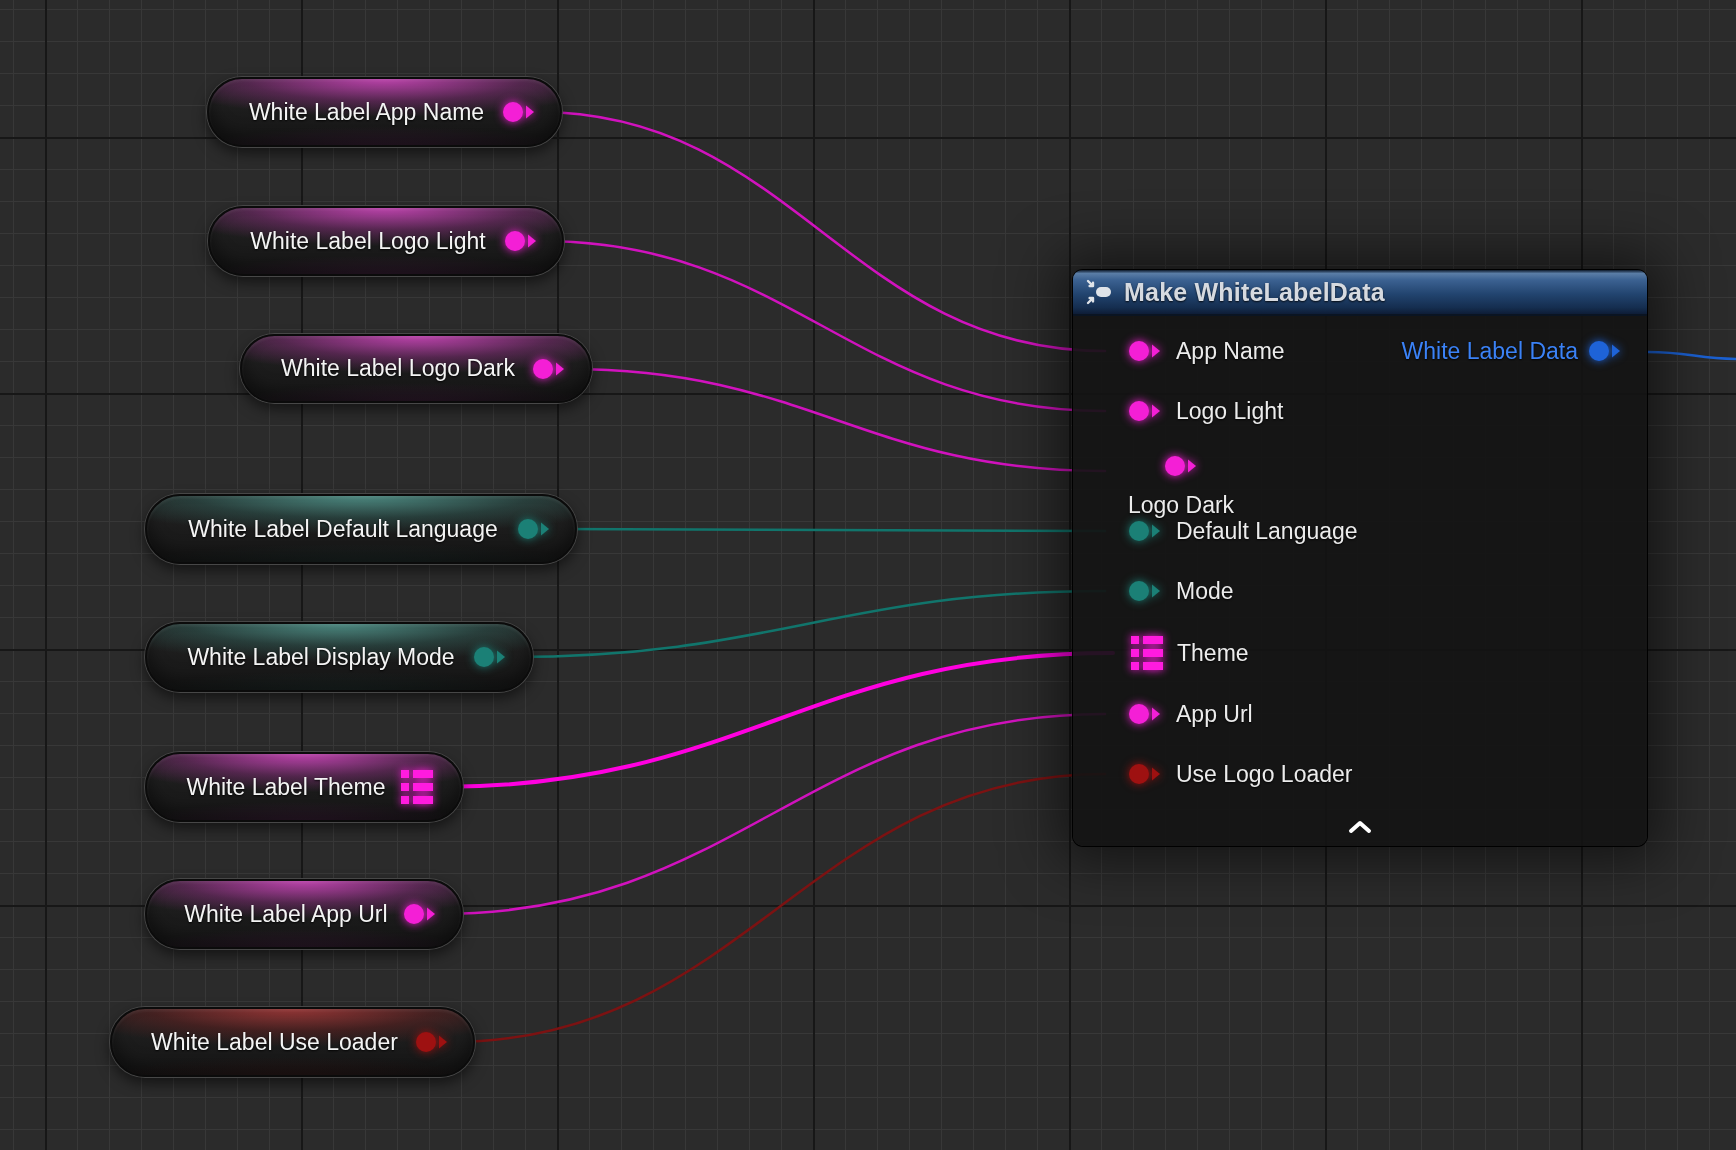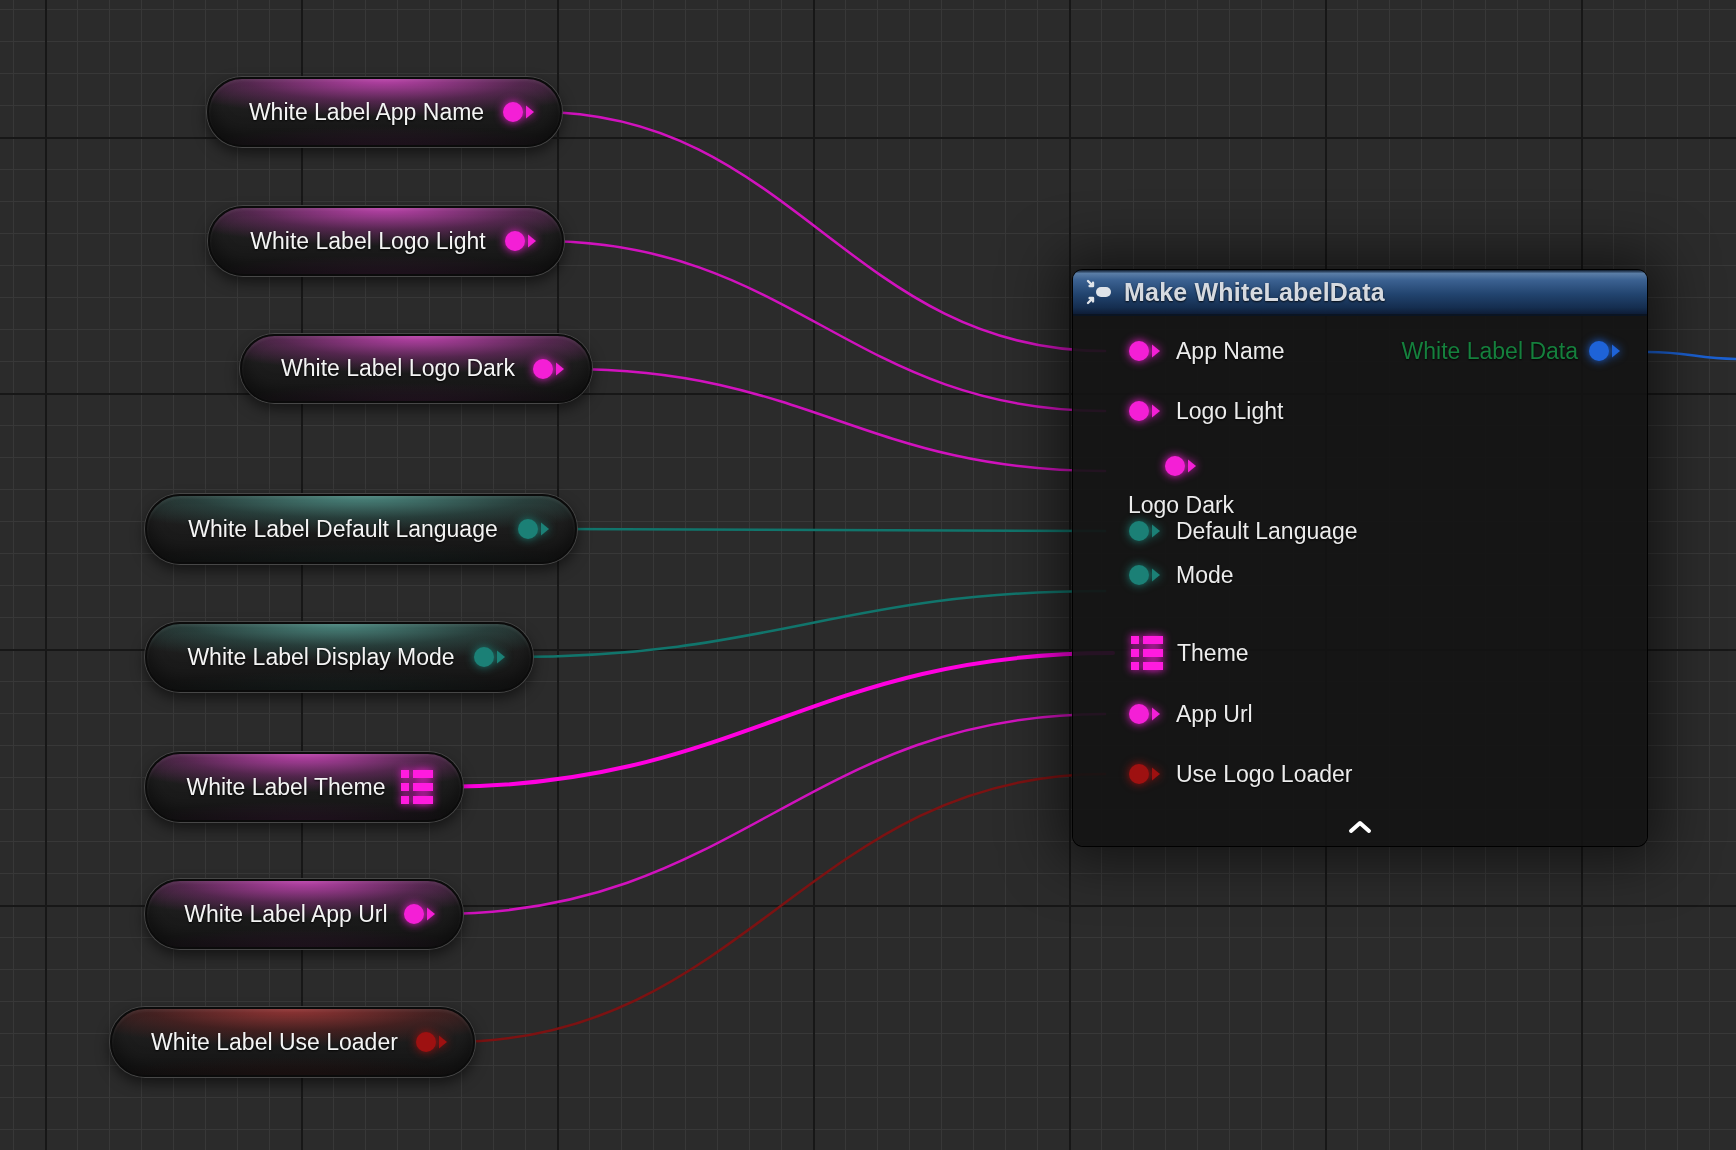--- a/index.html
+++ b/index.html
@@ -45,21 +45,21 @@
   .make-header{
     position:absolute;left:0;top:0;right:0;height:46px;border-radius:9px 9px 0 0;
     display:flex;align-items:center;gap:11px;padding:4px 13px;box-sizing:border-box;
     background:linear-gradient(180deg,#0e1a2b 0%,#5a7da6 8%,#3c6292 22%,#22446f 55%,#152e50 85%,#0e1d36 100%);
     border-bottom:2px solid #0a1422;
   }
   .make-title{font-size:25px;font-weight:bold;color:#d6dae0;text-shadow:0 1px 2px rgba(0,0,0,.8);letter-spacing:.2px;white-space:nowrap;}
   .in-row{position:absolute;left:21px;height:34px;display:flex;align-items:center;gap:14px;margin-left:34px;}
   .pin-label{font-size:23px;color:#ececec;text-shadow:0 1px 2px rgba(0,0,0,.9);white-space:nowrap;}
   .out-row{position:absolute;right:25px;height:34px;display:flex;align-items:center;gap:10px;}
-  .out-row .pin-label{color:#15803d;margin-left:34px;}
+  .out-row .pin-label{color:#3b82f6;margin-left:34px;}
   .chev{position:absolute;left:50%;bottom:12px;transform:translateX(-50%);line-height:0;}
   .pinsvg{display:block;}
 </style>
 </head>
 <body>
 
 <div id="canvas">
   <svg id="wires" width="1736" height="1150" viewBox="0 0 1736 1150">
       <path d="M 538 112 C 793.15 112, 849.85 351, 1105 351" fill="none" stroke="#D112BE" stroke-width="2.5" stroke-linecap="round"></path>
       <path d="M 540 241 C 794.25 241, 850.75 411, 1105 411" fill="none" stroke="#D112BE" stroke-width="2.5" stroke-linecap="round"></path>
@@ -111,21 +111,21 @@
         </div>
         <div class="in-row" style="top: 244px;">
           <span style="line-height: 0;">
             <svg width="34" height="24" viewBox="0 0 34 24" class="pinsvg" style="filter: drop-shadow(rgb(27, 128, 118) 0px 0px 5px);">
               <circle cx="11" cy="12" r="10" fill="#1B8076"></circle>
               <polygon points="24,5.5 32,12 24,18.5" fill="#1B8076"></polygon>
             </svg>
           </span>
           <span class="pin-label">Default Language</span>
         </div>
-        <div class="in-row" style="top: 288px;">
+        <div class="in-row" style="top: 304px;">
           <span style="line-height: 0;">
             <svg width="34" height="24" viewBox="0 0 34 24" class="pinsvg" style="filter: drop-shadow(rgb(27, 128, 118) 0px 0px 5px);">
               <circle cx="11" cy="12" r="10" fill="#1B8076"></circle>
               <polygon points="24,5.5 32,12 24,18.5" fill="#1B8076"></polygon>
             </svg>
           </span>
           <span class="pin-label">Mode</span>
         </div>
         <div class="in-row" style="top: 366px; left: 24px;">
           <span style="line-height: 0;">

